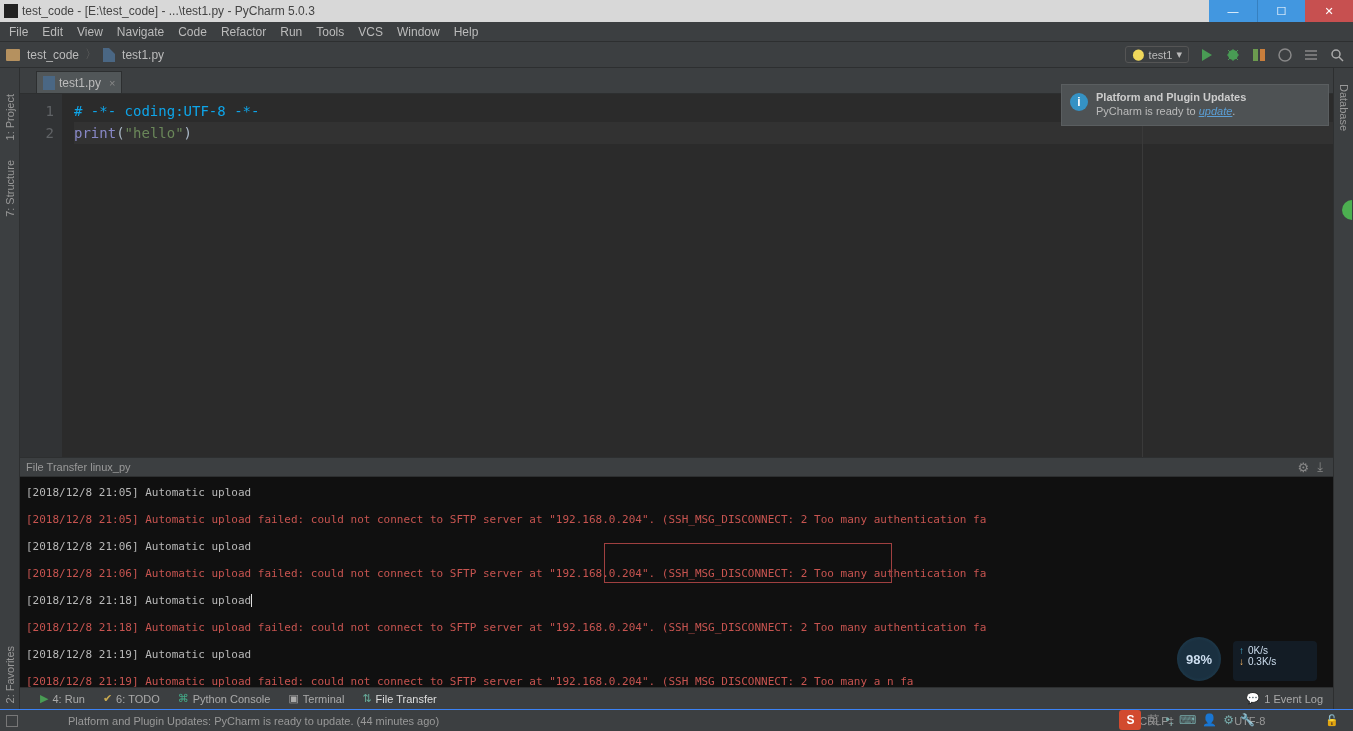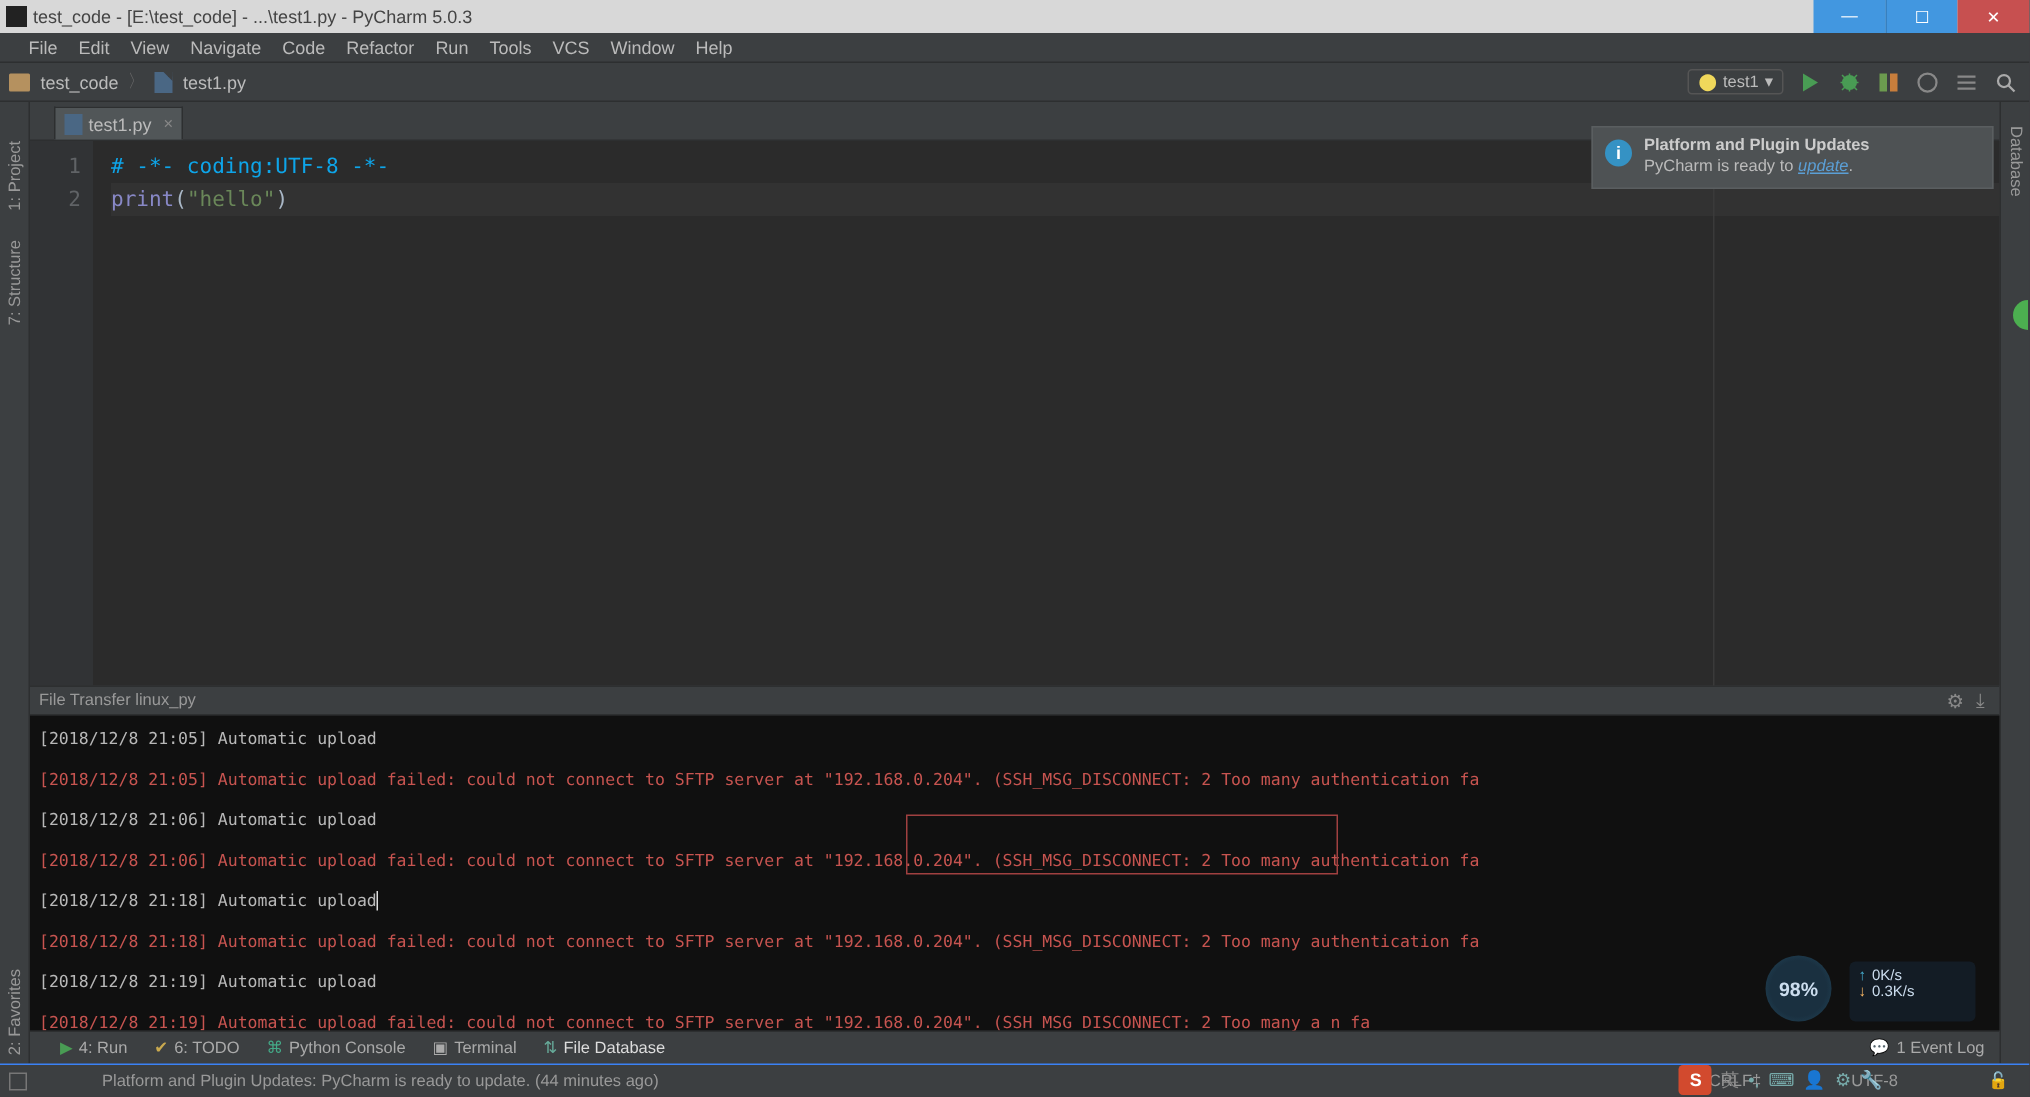--- a/index.html
+++ b/index.html
@@ -10,21 +10,21 @@
 .titlebar { height: 22px; background: #d8d8d8; color: #444; display: flex; align-items: center; padding-left: 4px; font-size: 12px; }
 .titlebar .icon { width: 14px; height: 14px; background: #222; margin-right: 4px; }
 .titlebar .spacer { flex: 1; }
 .winbtns { display: flex; height: 100%; }
 .winbtns div { width: 48px; height: 100%; display: flex; align-items: center; justify-content: center; color: #fff; font-size: 11px; }
 .winbtns .min { background: #4297e0; }
 .winbtns .max { background: #4297e0; border-left: 1px solid #3680c0; }
 .winbtns .close { background: #c75050; }
 
 
-.menubar { height: 20px; background: #3c3f41; display: flex; align-items: center; padding-left: 12px; font-size: 12px; gap: 0; border-bottom: 1px solid #2d2f30; }
+.menubar { height: 20px; background: #3c3f41; display: flex; align-items: center; padding-left: 2px; font-size: 12px; gap: 0; border-bottom: 1px solid #2d2f30; }
 .menubar span { padding: 0 7px; color: #bbbbbb; cursor: pointer; }
 
 
 .navbar { height: 26px; background: #3c3f41; display: flex; align-items: center; border-bottom: 1px solid #2d2f30; }
 .breadcrumb { display: flex; align-items: center; padding-left: 6px; gap: 4px; }
 .breadcrumb .sep { color: #666; margin: 0 2px; }
 .breadcrumb .folder-icon { width: 14px; height: 12px; background: #b5915f; display: inline-block; margin-right: 3px; border-radius: 1px; }
 .breadcrumb .file-icon { width: 12px; height: 14px; background: #4a6784; display: inline-block; margin-right: 3px; position: relative; }
 .breadcrumb .file-icon::before { content:""; position:absolute; right:0; top:0; border: 3px solid transparent; border-right-color:#3c3f41; border-top-color:#3c3f41; }
 .nav-spacer { flex: 1; }
@@ -224,21 +224,21 @@
         <div class="tb">
             <span style="color:#4a8">⌘</span>
             <span>Python Console</span>
           </div>
         <div class="tb">
             <span>▣</span>
             <span>Terminal</span>
           </div>
         <div class="tb active">
             <span style="color:#6a9">⇅</span>
-            <span>File Database</span>
+            <span>File Transfer</span>
           </div>
         <div class="spacer"></div>
         <div class="eventlog">
             <span style="color:#499c54">💬</span>
             <span>1  Event Log</span>
           </div>
       </div>
     </div>
 
     <div class="sidetool-right">

